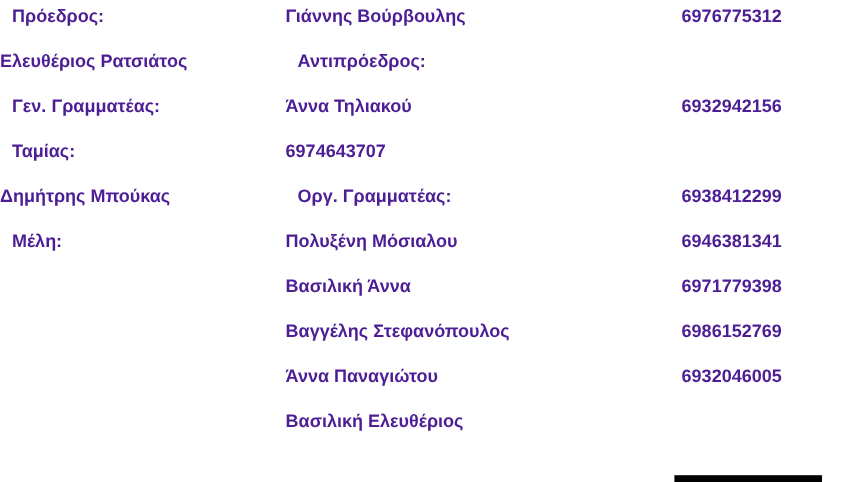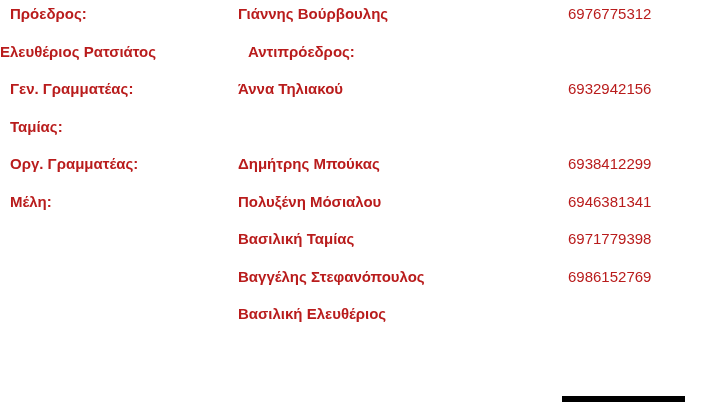--- a/index.html
+++ b/index.html
@@ -35,71 +35,77 @@
     overflow: visible;
   }
   .cell.role {
     font-weight: bold;
     padding-left: 10px;
   }
   .cell.name {
     font-weight: bold;
   }
   .cell.phone {
-    font-weight: normal;
+    font-weight: bold;
   }
   .redaction-bar {
     position: absolute;
     left: 562px;
     top: 396px;
     width: 123px;
     height: 10px; 
   }
 </style>
 </head>
 <body>
 
-<div class="page" style="background: rgb(255, 255, 255); color: #b91c1c;">
+<div class="page" style="background: rgb(255, 255, 255); color: #4c1d95;">
   <div class="rows" id="rows">
       <div class="row">
         <div class="cell role">Πρόεδρος:</div>
         <div class="cell name">Γιάννης Βούρβουλης</div>
         <div class="cell phone">6976775312</div>
       </div>
       <div class="row">
         <div class="cell name">Ελευθέριος Ρατσιάτος</div>
         <div class="cell role">Αντιπρόεδρος:</div>
       </div>
       <div class="row">
         <div class="cell role">Γεν. Γραμματέας:</div>
         <div class="cell name">Άννα Τηλιακού</div>
         <div class="cell phone">6932942156</div>
       </div>
       <div class="row">
         <div class="cell role">Ταμίας:</div>
+        <div class="cell phone">6974643707</div>
       </div>
       <div class="row">
+        <div class="cell name">Δημήτρης Μπούκας</div>
         <div class="cell role">Οργ. Γραμματέας:</div>
-        <div class="cell name">Δημήτρης Μπούκας</div>
         <div class="cell phone">6938412299</div>
       </div>
       <div class="row">
         <div class="cell role">Μέλη:</div>
         <div class="cell name">Πολυξένη Μόσιαλου</div>
         <div class="cell phone">6946381341</div>
       </div>
       <div class="row">
         <div class="cell role"></div>
-        <div class="cell name">Βασιλική Ταμίας</div>
+        <div class="cell name">Βασιλική Άννα</div>
         <div class="cell phone">6971779398</div>
       </div>
       <div class="row">
         <div class="cell role"></div>
         <div class="cell name">Βαγγέλης Στεφανόπουλος</div>
         <div class="cell phone">6986152769</div>
+      </div>
+      <div class="row">
+        <div class="cell role"></div>
+        <div class="cell name">Άννα Παναγιώτου</div>
+        <div class="cell phone">6932046005</div>
       </div>
       <div class="row">
         <div class="cell role"></div>
         <div class="cell name">Βασιλική Ελευθέριος</div>
         <div class="cell phone"></div>
       </div>
     </div>
   <div class="redaction-bar" style="background: rgb(0, 0, 0);"></div>
 </div>
 

